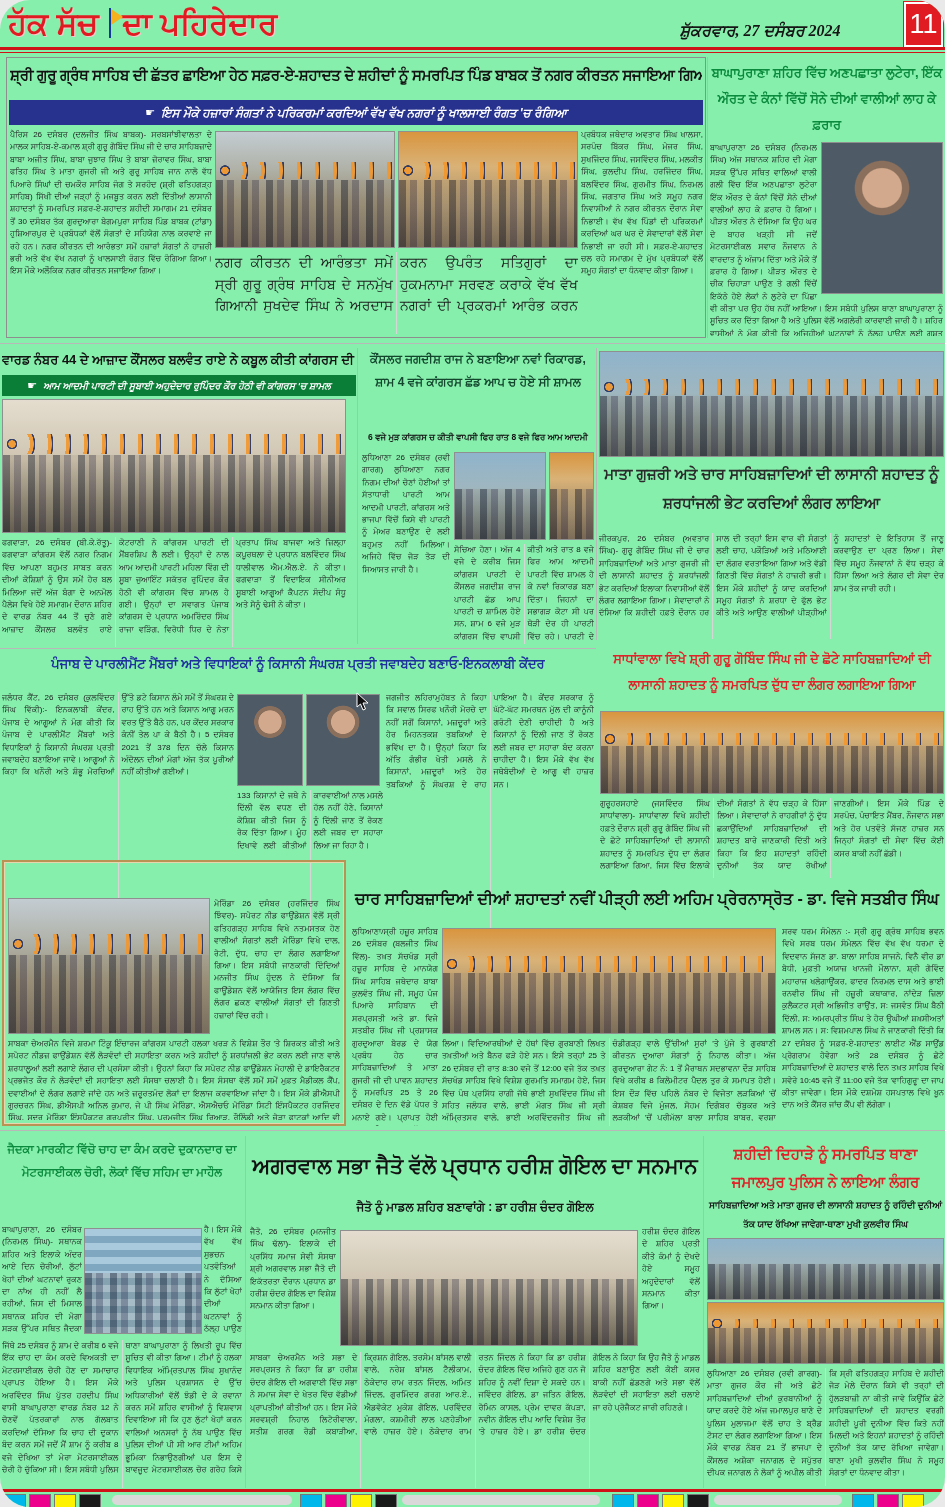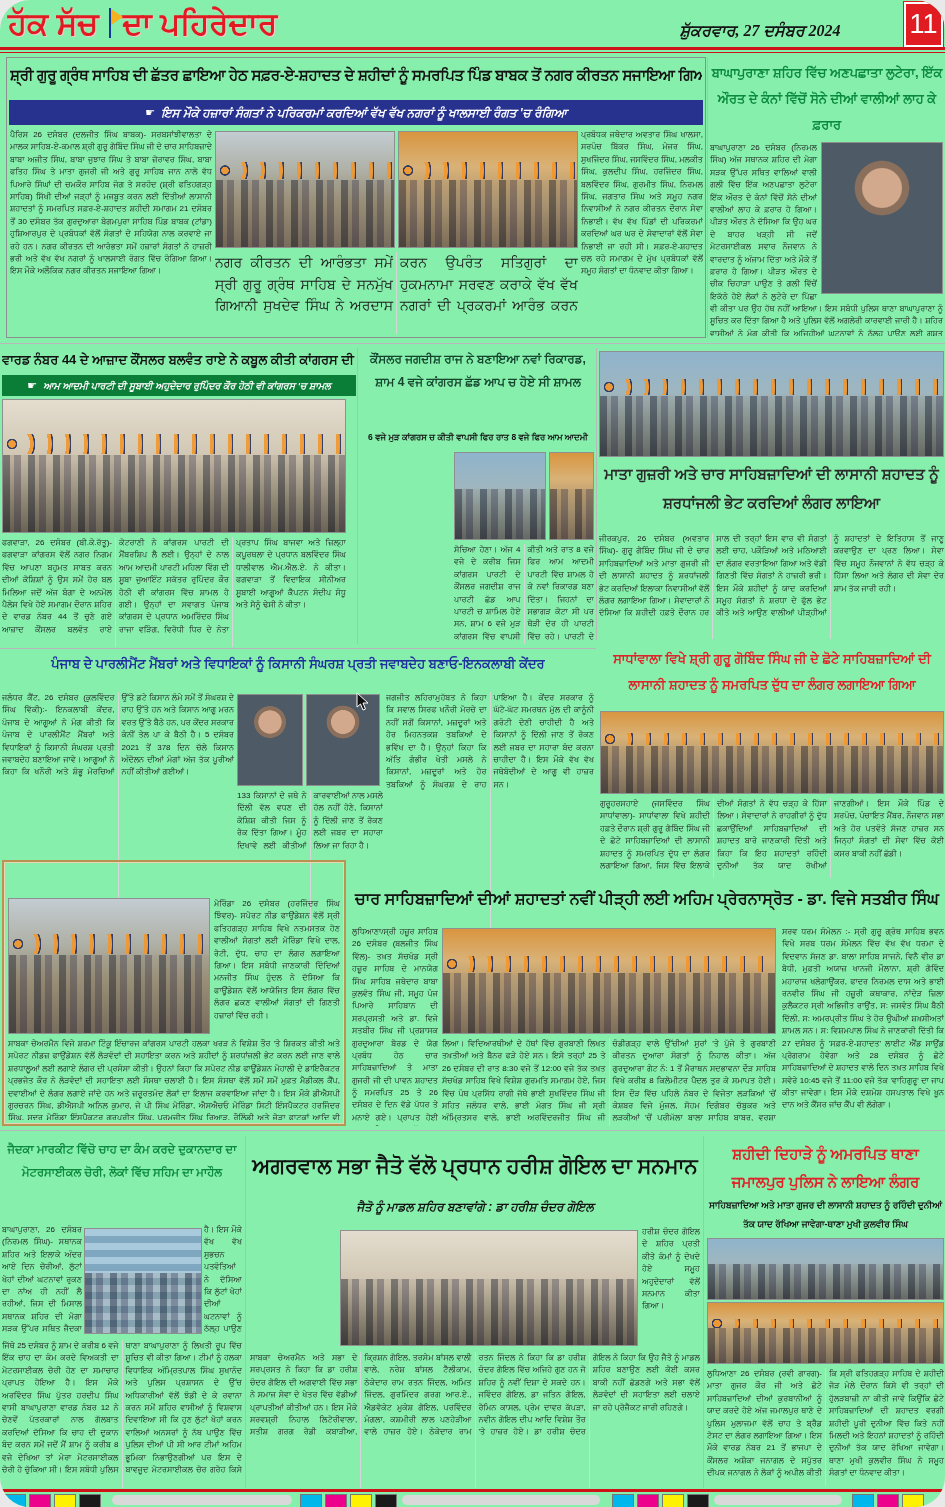--- a/index.html
+++ b/index.html
@@ -98,20 +98,21 @@
   <div class="abs bar bar-green" style="left:2px;top:375px;width:354px;height:21px;font-size:9.5px">
     <span class="ptr">☛</span>
     <span>ਆਮ ਆਦਮੀ ਪਾਰਟੀ ਦੀ ਸੂਬਾਈ ਅਹੁਦੇਦਾਰ ਰੁਪਿੰਦਰ ਕੌਰ ਹੋਠੀ ਵੀ ਕਾਂਗਰਸ 'ਚ ਸ਼ਾਮਲ</span>
   </div>
   <div class="ph heads indoor abs" style="left:2px;top:399px;width:344px;height:134px"></div>
   <div class="abs body cols3" style="left:2px;top:537px;width:344px;height:110px">ਫਗਵਾੜਾ, 26 ਦਸੰਬਰ (ਬੀ.ਕੇ.ਰੱਤੂ)- ਫਗਵਾੜਾ ਕਾਂਗਰਸ ਵੱਲੋਂ ਨਗਰ ਨਿਗਮ ਵਿੱਚ ਆਪਣਾ ਬਹੁਮਤ ਸਾਬਤ ਕਰਨ ਦੀਆਂ ਕੋਸ਼ਿਸ਼ਾਂ ਨੂੰ ਉਸ ਸਮੇਂ ਹੋਰ ਬਲ ਮਿਲਿਆ ਜਦੋਂ ਅੱਜ ਬੰਗਾ ਦੇ ਅਨਮੋਲ ਪੈਲੇਸ ਵਿਖੇ ਹੋਏ ਸਮਾਗਮ ਦੌਰਾਨ ਸ਼ਹਿਰ ਦੇ ਵਾਰਡ ਨੰਬਰ 44 ਤੋਂ ਚੁਣੇ ਗਏ ਆਜ਼ਾਦ ਕੌਂਸਲਰ ਬਲਵੰਤ ਰਾਏ ਕੋਟਰਾਣੀ ਨੇ ਕਾਂਗਰਸ ਪਾਰਟੀ ਦੀ ਮੈਂਬਰਸ਼ਿਪ ਲੈ ਲਈ। ਉਨ੍ਹਾਂ ਦੇ ਨਾਲ ਆਮ ਆਦਮੀ ਪਾਰਟੀ ਮਹਿਲਾ ਵਿੰਗ ਦੀ ਸੂਬਾ ਜੁਆਇੰਟ ਸਕੱਤਰ ਰੁਪਿੰਦਰ ਕੌਰ ਹੋਠੀ ਵੀ ਕਾਂਗਰਸ ਵਿੱਚ ਸ਼ਾਮਲ ਹੋ ਗਈ। ਉਨ੍ਹਾਂ ਦਾ ਸਵਾਗਤ ਪੰਜਾਬ ਕਾਂਗਰਸ ਦੇ ਪ੍ਰਧਾਨ ਅਮਰਿੰਦਰ ਸਿੰਘ ਰਾਜਾ ਵੜਿੰਗ, ਵਿਰੋਧੀ ਧਿਰ ਦੇ ਨੇਤਾ ਪ੍ਰਤਾਪ ਸਿੰਘ ਬਾਜਵਾ ਅਤੇ ਜ਼ਿਲ੍ਹਾ ਕਪੂਰਥਲਾ ਦੇ ਪ੍ਰਧਾਨ ਬਲਵਿੰਦਰ ਸਿੰਘ ਧਾਲੀਵਾਲ ਐਮ.ਐਲ.ਏ. ਨੇ ਕੀਤਾ। ਫਗਵਾੜਾ ਤੋਂ ਵਿਦਾਇਕ ਸੀਨੀਅਰ ਸੂਬਾਈ ਆਗੂਆਂ ਕੈਪਟਨ ਸੰਦੀਪ ਸੰਧੂ ਅਤੇ ਸੋਨੂੰ ਢੇਸੀ ਨੇ ਕੀਤਾ।</div>
 
   <div class="abs vsep" style="left:357px;top:348px;height:296px"></div>
   <div class="abs hl c-dkgreen" style="left:362px;top:348px;width:232px;height:78px;font-size:12px;line-height:1.95">ਕੌਂਸਲਰ ਜਗਦੀਸ਼ ਰਾਜ ਨੇ ਬਣਾਇਆ ਨਵਾਂ ਰਿਕਾਰਡ, ਸ਼ਾਮ 4 ਵਜੇ ਕਾਂਗਰਸ ਛੱਡ ਆਪ ਚ ਹੋਏ ਸੀ ਸ਼ਾਮਲ</div>
   <div class="abs hl c-black" style="left:362px;top:428px;width:232px;height:22px;font-size:8.5px;line-height:2.2">6 ਵਜੇ ਮੁੜ ਕਾਂਗਰਸ ਚ ਕੀਤੀ ਵਾਪਸੀ ਫਿਰ ਰਾਤ 8 ਵਜੇ ਫਿਰ ਆਮ ਆਦਮੀ ਪਾਰਟੀ ਚ ਹੋਏ ਸ਼ਾਮਲ</div>
+  <div class="abs body" style="left:362px;top:452px;width:88px;height:192px">ਲੁਧਿਆਣਾ 26 ਦਸੰਬਰ (ਰਵੀ ਗਾਰਗ) ਲੁਧਿਆਣਾ ਨਗਰ ਨਿਗਮ ਦੀਆਂ ਚੋਣਾਂ ਹੋਈਆਂ ਤਾਂ ਸੱਤਾਧਾਰੀ ਪਾਰਟੀ ਆਮ ਆਦਮੀ ਪਾਰਟੀ, ਕਾਂਗਰਸ ਅਤੇ ਭਾਜਪਾ ਵਿੱਚੋਂ ਕਿਸੇ ਵੀ ਪਾਰਟੀ ਨੂੰ ਮੇਅਰ ਬਣਾਉਣ ਦੇ ਲਈ ਬਹੁਮਤ ਨਹੀਂ ਮਿਲਿਆ। ਅਜਿਹੇ ਵਿੱਚ ਜੋੜ ਤੋੜ ਦੀ ਸਿਆਸਤ ਜਾਰੀ ਹੈ।</div>
   <div class="ph cool abs" style="left:454px;top:452px;width:92px;height:88px"></div>
   <div class="ph warm abs" style="left:549px;top:452px;width:45px;height:88px"></div>
   <div class="abs body cols2" style="left:454px;top:544px;width:140px;height:100px">ਸੋਚਿਆ ਹੋਣਾ। ਅੱਜ 4 ਵਜੇ ਦੇ ਕਰੀਬ ਜਿਸ ਕਾਂਗਰਸ ਪਾਰਟੀ ਦੇ ਕੌਂਸਲਰ ਜਗਦੀਸ਼ ਰਾਜ ਪਾਰਟੀ ਛੱਡ ਆਪ ਪਾਰਟੀ ਚ ਸ਼ਾਮਿਲ ਹੋਏ ਸਨ, ਸ਼ਾਮ 6 ਵਜੇ ਮੁੜ ਕਾਂਗਰਸ ਵਿੱਚ ਵਾਪਸੀ ਕੀਤੀ ਅਤੇ ਰਾਤ 8 ਵਜੇ ਫਿਰ ਆਮ ਆਦਮੀ ਪਾਰਟੀ ਵਿੱਚ ਸ਼ਾਮਲ ਹੋ ਕੇ ਨਵਾਂ ਰਿਕਾਰਡ ਬਣਾ ਦਿੱਤਾ। ਜਿਹਨਾਂ ਦਾ ਸਭਾਗੜ ਕੋਟਾ ਸੀ ਪਰ ਥੋੜੀ ਦੇਰ ਹੀ ਪਾਰਟੀ ਵਿੱਚ ਰਹੇ। ਪਾਰਟੀ ਦੇ ਸਮੂਹ ਕੌਂਸਲਰ ਹਾਜ਼ਰ ਸਨ। ਕਿਸੇ ਨੇ ਦੇਖਿਆ ਹੋਣਾ ਅਤੇ ਨਾ ਹੀ ਕੌਂਸਲਰ ਦੀ ਲੋੜ ਸੀ।</div>
 
   <div class="abs vsep" style="left:596px;top:348px;height:292px"></div>
   <div class="ph heads cool abs" style="left:599px;top:351px;width:345px;height:106px"></div>
   <div class="abs hl c-dkgray" style="left:599px;top:459px;width:345px;height:72px;font-size:15px;line-height:1.95">ਮਾਤਾ ਗੁਜ਼ਰੀ ਅਤੇ ਚਾਰ ਸਾਹਿਬਜ਼ਾਦਿਆਂ ਦੀ ਲਾਸਾਨੀ ਸ਼ਹਾਦਤ ਨੂੰ ਸ਼ਰਧਾਂਜਲੀ ਭੇਟ ਕਰਦਿਆਂ ਲੰਗਰ ਲਾਇਆ</div>
   <div class="abs body cols3" style="left:599px;top:533px;width:345px;height:106px">ਜੀਰਕਪੁਰ, 26 ਦਸੰਬਰ (ਅਵਤਾਰ ਸਿੰਘ)- ਗੁਰੂ ਗੋਬਿੰਦ ਸਿੰਘ ਜੀ ਦੇ ਚਾਰ ਸਾਹਿਬਜ਼ਾਦਿਆਂ ਅਤੇ ਮਾਤਾ ਗੁਜਰੀ ਜੀ ਦੀ ਲਾਸਾਨੀ ਸ਼ਹਾਦਤ ਨੂੰ ਸ਼ਰਧਾਂਜਲੀ ਭੇਟ ਕਰਦਿਆਂ ਇਲਾਕਾ ਨਿਵਾਸੀਆਂ ਵੱਲੋਂ ਲੰਗਰ ਲਗਾਇਆ ਗਿਆ। ਸੇਵਾਦਾਰਾਂ ਨੇ ਦੱਸਿਆ ਕਿ ਸ਼ਹੀਦੀ ਹਫ਼ਤੇ ਦੌਰਾਨ ਹਰ ਸਾਲ ਦੀ ਤਰ੍ਹਾਂ ਇਸ ਵਾਰ ਵੀ ਸੰਗਤਾਂ ਲਈ ਚਾਹ, ਪਕੌੜਿਆਂ ਅਤੇ ਮਠਿਆਈ ਦਾ ਲੰਗਰ ਵਰਤਾਇਆ ਗਿਆ ਅਤੇ ਵੱਡੀ ਗਿਣਤੀ ਵਿੱਚ ਸੰਗਤਾਂ ਨੇ ਹਾਜ਼ਰੀ ਭਰੀ। ਇਸ ਮੌਕੇ ਸ਼ਹੀਦਾਂ ਨੂੰ ਯਾਦ ਕਰਦਿਆਂ ਸਮੂਹ ਸੰਗਤਾਂ ਨੇ ਸ਼ਰਧਾ ਦੇ ਫੁੱਲ ਭੇਟ ਕੀਤੇ ਅਤੇ ਆਉਣ ਵਾਲੀਆਂ ਪੀੜ੍ਹੀਆਂ ਨੂੰ ਸ਼ਹਾਦਤਾਂ ਦੇ ਇਤਿਹਾਸ ਤੋਂ ਜਾਣੂ ਕਰਵਾਉਣ ਦਾ ਪ੍ਰਣ ਲਿਆ। ਸੇਵਾ ਵਿੱਚ ਸਮੂਹ ਨੌਜਵਾਨਾਂ ਨੇ ਵੱਧ ਚੜ੍ਹ ਕੇ ਹਿੱਸਾ ਲਿਆ ਅਤੇ ਲੰਗਰ ਦੀ ਸੇਵਾ ਦੇਰ ਸ਼ਾਮ ਤੱਕ ਜਾਰੀ ਰਹੀ।</div>
 
   <div class="abs hsep" style="left:0;top:648px;width:596px"></div>
@@ -144,27 +145,28 @@
   <div class="abs hsep" style="left:0;top:1130px;width:945px"></div>
 
   <div class="abs hl c-green" style="left:2px;top:1138px;width:240px;height:60px;font-size:11.5px;line-height:2.0">ਜੈਦਕਾ ਮਾਰਕੀਟ ਵਿੱਚੋ ਚਾਹ ਦਾ ਕੰਮ ਕਰਦੇ ਦੁਕਾਨਦਾਰ ਦਾ ਮੋਟਰਸਾਈਕਲ ਚੋਰੀ, ਲੋਕਾਂ ਵਿੱਚ ਸਹਿਮ ਦਾ ਮਾਹੌਲ</div>
   <div class="abs body" style="left:2px;top:1224px;width:80px;height:112px">ਬਾਘਾਪੁਰਾਣਾ, 26 ਦਸੰਬਰ (ਨਿਰਮਲ ਸਿੰਘ)- ਸਥਾਨਕ ਸ਼ਹਿਰ ਅਤੇ ਇਲਾਕੇ ਅੰਦਰ ਆਏ ਦਿਨ ਚੋਰੀਆਂ, ਲੁੱਟਾਂ ਖੋਹਾਂ ਦੀਆਂ ਘਟਨਾਵਾਂ ਰੁਕਣ ਦਾ ਨਾਂਅ ਹੀ ਨਹੀਂ ਲੈ ਰਹੀਆਂ, ਜਿਸ ਦੀ ਮਿਸਾਲ ਸਥਾਨਕ ਸ਼ਹਿਰ ਦੀ ਮੋਗਾ ਸੜਕ ਉੱਪਰ ਸਥਿਤ ਜੈਦਕਾ ਮਾਰਕੀਟ ਤੇ ਮਿਲਦੀ ਹੈ।</div>
   <div class="ph shutter abs" style="left:84px;top:1228px;width:118px;height:106px"></div>
   <div class="abs body" style="left:204px;top:1224px;width:38px;height:112px">ਹੈ। ਇਸ ਮੌਕੇ ਵੱਖ ਵੱਖ ਸੁਭਚਨ ਪਤਵੰਤਿਆਂ ਨੇ ਦੱਸਿਆ ਕਿ ਲੁੱਟਾਂ ਖੋਹਾਂ ਦੀਆਂ ਘਟਨਾਵਾਂ ਨੂੰ ਠੱਲ੍ਹ ਪਾਉਣ ਲਈ ਪੁਲਿਸ ਪ੍ਰਸ਼ਾਸਨ ਵੱਲੋਂ ਪੀ ਸੀ ਆਰ ਟੀਮਾਂ ਵਿੱਚ ਵਾਧਾ ਕੀਤਾ ਜਾਵੇ।</div>
   <div class="abs body cols2" style="left:2px;top:1340px;width:240px;height:148px">ਜਿੱਥੇ 25 ਦਸੰਬਰ ਨੂੰ ਸ਼ਾਮ ਦੇ ਕਰੀਬ 6 ਵਜੇ ਇੱਕ ਚਾਹ ਦਾ ਕੰਮ ਕਰਦੇ ਵਿਅਕਤੀ ਦਾ ਮੋਟਰਸਾਈਕਲ ਚੋਰੀ ਹੋਣ ਦਾ ਸਮਾਚਾਰ ਪ੍ਰਾਪਤ ਹੋਇਆ ਹੈ। ਇਸ ਮੌਕੇ ਅਰਵਿੰਦਰ ਸਿੰਘ ਪੁੱਤਰ ਹਰਦੀਪ ਸਿੰਘ ਵਾਸੀ ਬਾਘਾਪੁਰਾਣਾ ਵਾਰਡ ਨੰਬਰ 12 ਨੇ ਚੋਣਵੇਂ ਪੱਤਰਕਾਰਾਂ ਨਾਲ ਗੱਲਬਾਤ ਕਰਦਿਆਂ ਦੱਸਿਆ ਕਿ ਚਾਹ ਦੀ ਦੁਕਾਨ ਬੰਦ ਕਰਨ ਸਮੇਂ ਜਦੋਂ ਮੈਂ ਸ਼ਾਮ ਨੂੰ ਕਰੀਬ 8 ਵਜੇ ਦੇਖਿਆ ਤਾਂ ਮੇਰਾ ਮੋਟਰਸਾਈਕਲ ਚੋਰੀ ਹੋ ਚੁੱਕਿਆ ਸੀ। ਇਸ ਸਬੰਧੀ ਪੁਲਿਸ ਥਾਣਾ ਬਾਘਾਪੁਰਾਣਾ ਨੂੰ ਲਿਖਤੀ ਰੂਪ ਵਿੱਚ ਸੂਚਿਤ ਵੀ ਕੀਤਾ ਗਿਆ। ਟੀਮਾਂ ਨੂੰ ਹਲਕਾ ਵਿਧਾਇਕ ਅੰਮ੍ਰਿਤਪਾਲ ਸਿੰਘ ਸੁਖਾਨੰਦ ਅਤੇ ਪੁਲਿਸ ਪ੍ਰਸ਼ਾਸਨ ਦੇ ਉੱਚ ਅਧਿਕਾਰੀਆਂ ਵੱਲੋਂ ਝੰਡੀ ਦੇ ਕੇ ਰਵਾਨਾ ਕਰਨ ਸਮੇਂ ਸ਼ਹਿਰ ਵਾਸੀਆਂ ਨੂੰ ਵਿਸ਼ਵਾਸ ਦਿਵਾਇਆ ਸੀ ਕਿ ਹੁਣ ਲੁੱਟਾਂ ਖੋਹਾਂ ਕਰਨ ਵਾਲਿਆਂ ਅਨਸਰਾਂ ਨੂੰ ਨੱਥ ਪਾਉਣ ਵਿੱਚ ਪੁਲਿਸ ਦੀਆਂ ਪੀ ਸੀ ਆਰ ਟੀਮਾਂ ਅਹਿਮ ਭੂਮਿਕਾ ਨਿਭਾਉਣਗੀਆਂ ਪਰ ਇਸ ਦੇ ਬਾਵਜੂਦ ਮੋਟਰਸਾਈਕਲ ਚੋਰ ਗਰੋਹ ਕਿਸੇ ਨਾ ਕਿਸੇ ਢੰਗ ਨਾਲ ਚੋਰੀ ਦੀਆਂ ਘਟਨਾਵਾਂ ਨੂੰ ਅੰਜਾਮ ਦੇ ਰਹੇ ਹਨ। ਜਿਸ ਨੂੰ ਲੈਕੇ ਸ਼ਹਿਰ ਵਾਸੀਆਂ ਵਿੱਚ ਸਹਿਮ ਦਾ ਮਾਹੌਲ ਪਾਇਆ ਜਾ ਰਿਹਾ ਹੈ। ਸ਼ਹਿਰ ਵਾਸੀਆਂ ਨੇ ਪੁਲਿਸ ਪ੍ਰਸ਼ਾਸਨ ਕੋਲੋਂ ਮੰਗ ਕੀਤੀ ਕਿ ਮਾੜੇ ਅਨਸਰਾਂ ਨੂੰ ਕਾਬੂ ਕਰਨ ਲਈ ਪੁਲਿਸ ਗਸ਼ਤ ਤੇਜ ਕੀਤੀ ਜਾਵੇ।</div>
 
   <div class="abs vsep" style="left:245px;top:1136px;height:352px"></div>
   <div class="abs hl nw c-black" style="left:250px;top:1146px;width:450px;height:46px;font-size:21px">ਅਗਰਵਾਲ ਸਭਾ ਜੈਤੋ ਵੱਲੋ ਪ੍ਰਧਾਨ ਹਰੀਸ਼ ਗੋਇਲ ਦਾ ਸਨਮਾਨ</div>
-  <div class="abs hl c-black" style="left:250px;top:1196px;width:450px;height:24px;font-size:12px;font-style:italic">ਜੈਤੋ ਨੂੰ ਮਾਡਲ ਸ਼ਹਿਰ ਬਣਾਵਾਂਗੇ : ਡਾ ਹਰੀਸ਼ ਚੰਦਰ ਗੋਇਲ</div>
+  <div class="abs hl c-black" style="left:250px;top:1196px;width:450px;height:24px;font-size:12px;">ਜੈਤੋ ਨੂੰ ਮਾਡਲ ਸ਼ਹਿਰ ਬਣਾਵਾਂਗੇ : ਡਾ ਹਰੀਸ਼ ਚੰਦਰ ਗੋਇਲ</div>
+  <div class="abs body" style="left:250px;top:1226px;width:86px;height:122px">ਜੈਤੋ, 26 ਦਸੰਬਰ (ਮਨਜੀਤ ਸਿੰਘ ਢੱਲਾ)- ਇਲਾਕੇ ਦੀ ਪ੍ਰਸਿੱਧ ਸਮਾਜ ਸੇਵੀ ਸੰਸਥਾ ਸ਼੍ਰੀ ਅਗਰਵਾਲ ਸਭਾ ਜੈਤੋ ਦੀ ਇਕੱਤਰਤਾ ਦੌਰਾਨ ਪ੍ਰਧਾਨ ਡਾ ਹਰੀਸ਼ ਚੰਦਰ ਗੋਇਲ ਦਾ ਵਿਸ਼ੇਸ਼ ਸਨਮਾਨ ਕੀਤਾ ਗਿਆ।</div>
   <div class="ph indoor abs" style="left:340px;top:1230px;width:298px;height:116px"></div>
   <div class="abs body" style="left:642px;top:1226px;width:58px;height:122px">ਹਰੀਸ਼ ਚੰਦਰ ਗੋਇਲ ਦੇ ਸ਼ਹਿਰ ਪ੍ਰਤੀ ਕੀਤੇ ਕੰਮਾਂ ਨੂੰ ਦੇਖਦੇ ਹੋਏ ਸਮੂਹ ਅਹੁਦੇਦਾਰਾਂ ਵੱਲੋਂ ਸਨਮਾਨ ਕੀਤਾ ਗਿਆ।</div>
   <div class="abs body cols4" style="left:250px;top:1352px;width:450px;height:136px">ਸਾਬਕਾ ਚੇਅਰਮੈਨ ਅਤੇ ਸਭਾ ਦੇ ਸਰਪ੍ਰਸਤ ਨੇ ਕਿਹਾ ਕਿ ਡਾ ਹਰੀਸ਼ ਚੰਦਰ ਗੋਇਲ ਦੀ ਅਗਵਾਈ ਵਿੱਚ ਸਭਾ ਨੇ ਸਮਾਜ ਸੇਵਾ ਦੇ ਖੇਤਰ ਵਿੱਚ ਵੱਡੀਆਂ ਪ੍ਰਾਪਤੀਆਂ ਕੀਤੀਆਂ ਹਨ। ਇਸ ਮੌਕੇ ਸਰਵਸ਼੍ਰੀ ਨਿਹਾਲ ਲਿਟੋਰੀਵਾਲਾ, ਸਤੀਸ਼ ਗਰਗ ਰੋਡੀ ਕਬਾੜੀਆ, ਕ੍ਰਿਸ਼ਨ ਗੋਇਲ, ਤਰਸੇਮ ਬਾਂਸਲ ਵਾਲੀ ਵਾਲੇ, ਨਰੇਸ਼ ਬਾਂਸਲ ਟੈਲੀਕਾਮ, ਠੇਕੇਦਾਰ ਰਾਮ ਰਤਨ ਜਿੰਦਲ, ਅਮਿਤ ਜਿੰਦਲ, ਗੁਰਮਿੰਦਰ ਗਰਗ ਆਰ.ਏ., ਐਡਵੋਕੇਟ ਮੁਕੇਸ਼ ਗੋਇਲ, ਪਰਵਿੰਦਰ ਮੰਗਲਾ, ਕਸ਼ਮੀਰੀ ਲਾਲ ਪਣਹੇੜੀਆ ਵਾਲੇ ਹਾਜ਼ਰ ਹੋਏ। ਠੇਕੇਦਾਰ ਰਾਮ ਰਤਨ ਜਿੰਦਲ ਨੇ ਕਿਹਾ ਕਿ ਡਾ ਹਰੀਸ਼ ਚੰਦਰ ਗੋਇਲ ਵਿੱਚ ਅਜਿਹੇ ਗੁਣ ਹਨ ਜੋ ਸ਼ਹਿਰ ਨੂੰ ਨਵੀਂ ਦਿਸ਼ਾ ਦੇ ਸਕਦੇ ਹਨ। ਜਵਿੰਦਰ ਗੋਇਲ, ਡਾ ਜਤਿਨ ਗੋਇਲ, ਰੋਮਿਨ ਕਾਸਲ, ਪ੍ਰੇਮ ਦਾਵਰ ਕੱਪੜਾ, ਨਵੀਨ ਗੋਇਲ ਦੀਪ ਆਦਿ ਵਿਸ਼ੇਸ਼ ਤੌਰ 'ਤੇ ਹਾਜ਼ਰ ਹੋਏ। ਡਾ ਹਰੀਸ਼ ਚੰਦਰ ਗੋਇਲ ਨੇ ਕਿਹਾ ਕਿ ਉਹ ਜੈਤੋ ਨੂੰ ਮਾਡਲ ਸ਼ਹਿਰ ਬਣਾਉਣ ਲਈ ਕੋਈ ਕਸਰ ਬਾਕੀ ਨਹੀਂ ਛੱਡਣਗੇ ਅਤੇ ਸਭਾ ਵੱਲੋਂ ਲੋੜਵੰਦਾਂ ਦੀ ਸਹਾਇਤਾ ਲਈ ਚਲਾਏ ਜਾ ਰਹੇ ਪ੍ਰੋਜੈਕਟ ਜਾਰੀ ਰਹਿਣਗੇ।</div>
 
   <div class="abs vsep" style="left:703px;top:1136px;height:352px"></div>
-  <div class="abs hl c-red" style="left:707px;top:1140px;width:237px;height:54px;font-size:15px;line-height:1.85">ਸ਼ਹੀਦੀ ਦਿਹਾੜੇ ਨੂੰ ਅਮਰਪਿਤ ਥਾਣਾ ਜਮਾਲਪੁਰ ਪੁਲਿਸ ਨੇ ਲਾਇਆ ਲੰਗਰ</div>
+  <div class="abs hl c-red" style="left:707px;top:1140px;width:237px;height:54px;font-size:15px;line-height:1.85">ਸ਼ਹੀਦੀ ਦਿਹਾੜੇ ਨੂੰ ਸਮਰਪਿਤ ਥਾਣਾ ਜਮਾਲਪੁਰ ਪੁਲਿਸ ਨੇ ਲਾਇਆ ਲੰਗਰ</div>
   <div class="abs hl c-black" style="left:707px;top:1196px;width:237px;height:40px;font-size:9px;line-height:2.1">ਸਾਹਿਬਜ਼ਾਦਿਆ ਅਤੇ ਮਾਤਾ ਗੁਜਰ ਦੀ ਲਾਸਾਨੀ ਸ਼ਹਾਦਤ ਨੂੰ ਰਹਿੰਦੀ ਦੁਨੀਆਂ ਤੱਕ ਯਾਦ ਰੱਖਿਆ ਜਾਵੇਗਾ-ਥਾਣਾ ਮੁਖੀ ਕੁਲਵੀਰ ਸਿੰਘ</div>
   <div class="ph cool abs" style="left:707px;top:1238px;width:237px;height:62px"></div>
   <div class="ph heads warm abs" style="left:707px;top:1302px;width:237px;height:62px"></div>
   <div class="abs body cols2" style="left:707px;top:1368px;width:237px;height:118px">ਲੁਧਿਆਣਾ 26 ਦਸੰਬਰ (ਰਵੀ ਗਾਰਗ)- ਮਾਤਾ ਗੁਜਰ ਕੌਰ ਜੀ ਅਤੇ ਛੋਟੇ ਸਾਹਿਬਜ਼ਾਦਿਆਂ ਦੀਆਂ ਕੁਰਬਾਨੀਆਂ ਨੂੰ ਯਾਦ ਕਰਦੇ ਹੋਏ ਅੱਜ ਜਮਾਲਪੁਰ ਥਾਣੇ ਦੇ ਪੁਲਿਸ ਮੁਲਾਜਮਾ ਵੱਲੋਂ ਚਾਹ ਤੇ ਬ੍ਰੈਡ ਟੋਸਟ ਦਾ ਲੰਗਰ ਲਗਾਇਆ ਗਿਆ। ਇਸ ਮੌਕੇ ਵਾਰਡ ਨੰਬਰ 21 ਤੋਂ ਭਾਜਪਾ ਦੇ ਕੌਂਸਲਰ ਅਸ਼ੋਕਾ ਜਨਾਗਲ ਦੇ ਸਪੁੱਤਰ ਦੀਪਕ ਜਨਾਗਲ ਨੇ ਲੋਕਾਂ ਨੂੰ ਅਪੀਲ ਕੀਤੀ ਕਿ ਸ੍ਰੀ ਫਤਿਹਗੜ੍ਹ ਸਾਹਿਬ ਦੇ ਸ਼ਹੀਦੀ ਜੋੜ ਮੇਲੇ ਦੌਰਾਨ ਕਿਸੇ ਵੀ ਤਰ੍ਹਾਂ ਦੀ ਹੁੱਲੜਬਾਜ਼ੀ ਨਾ ਕੀਤੀ ਜਾਵੇ ਕਿਉਂਕਿ ਛੋਟੇ ਸਾਹਿਬਜ਼ਾਦਿਆਂ ਦੀ ਸ਼ਹਾਦਤ ਵਰਗੀ ਸ਼ਹੀਦੀ ਪੂਰੀ ਦੁਨੀਆ ਵਿੱਚ ਕਿਤੇ ਨਹੀਂ ਮਿਲਦੀ ਅਤੇ ਇਹਨਾਂ ਸ਼ਹਾਦਤਾਂ ਨੂੰ ਰਹਿੰਦੀ ਦੁਨੀਆਂ ਤੱਕ ਯਾਦ ਰੱਖਿਆ ਜਾਵੇਗਾ। ਥਾਣਾ ਮੁਖੀ ਕੁਲਵੀਰ ਸਿੰਘ ਨੇ ਸਮੂਹ ਸੰਗਤਾਂ ਦਾ ਧੰਨਵਾਦ ਕੀਤਾ।</div>
 
   <div class="abs redline" style="left:0;top:1489px;width:945px;height:3px"></div>
   <div class="abs" style="left:4px;top:1494px">
     <span class="reg" style="background:#00b7eb"></span><span class="reg" style="background:#ec008c"></span><span class="reg" style="background:#fff200"></span><span class="reg" style="background:#1a1a1a"></span>
   </div>
   <div class="abs graybar" style="left:112px;top:1495px;width:180px;height:10px"></div>

